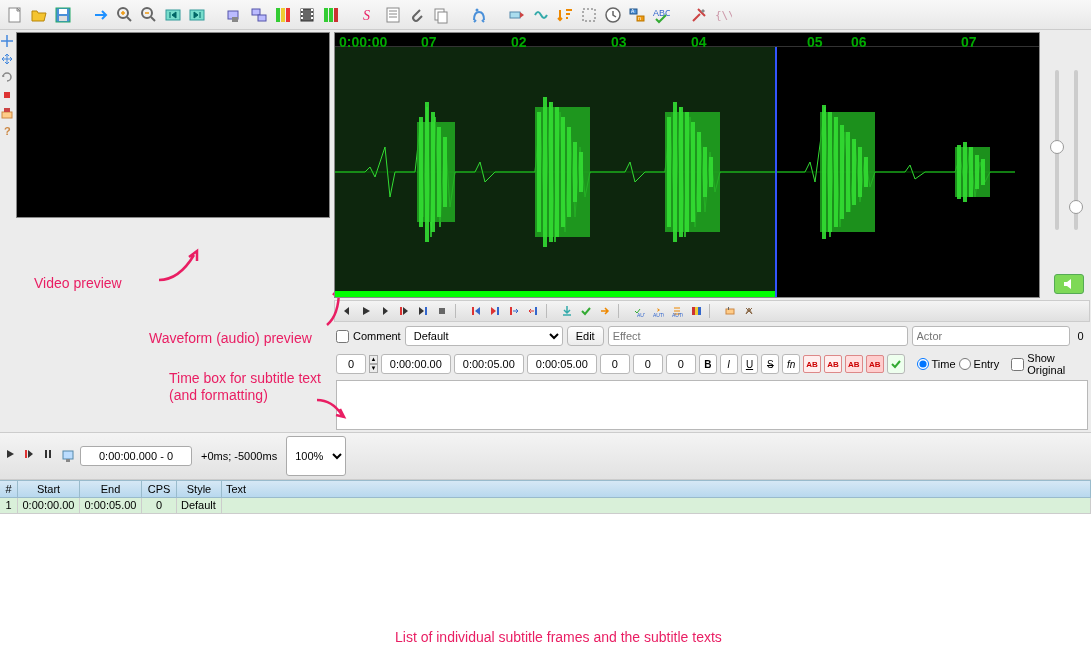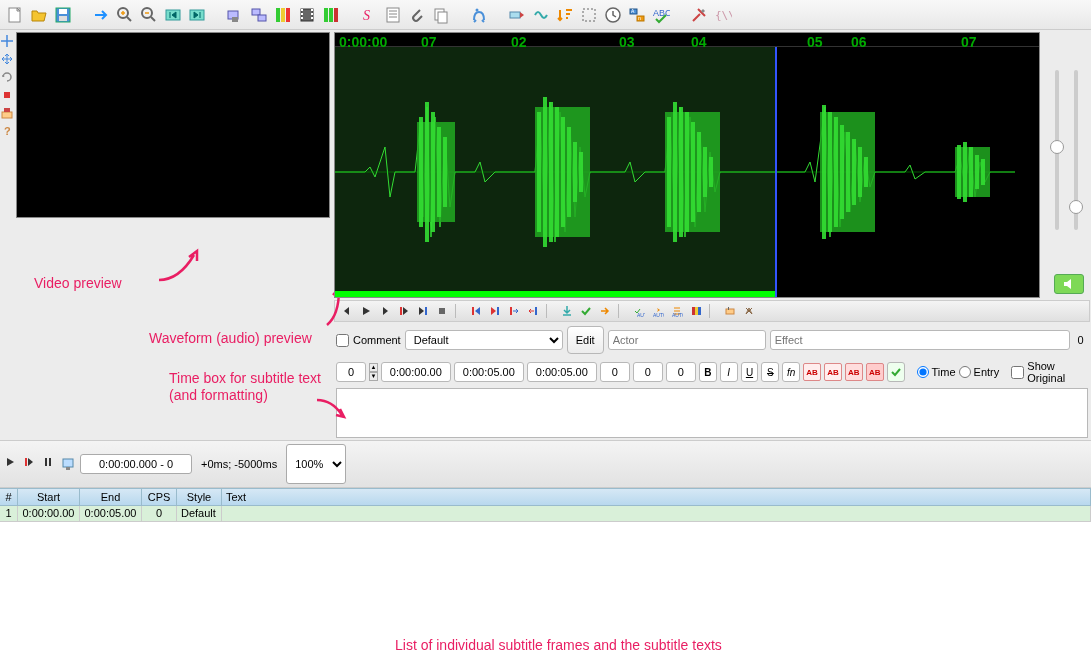--- a/index.html
+++ b/index.html
@@ -26,21 +26,21 @@
 .sliders { width: 50px; background: #ececec; display: flex; justify-content: space-around; padding: 40px 6px; }
 .vslider { width: 4px; height: 160px; background: #ccc; position: relative; border-radius: 2px; }
 .vthumb { width: 14px; height: 14px; background: #fff; border: 1px solid #999; border-radius: 50%; position: absolute; left: -5px; }
 .speaker-btn { position: absolute; bottom: 6px; right: 8px; width: 30px; height: 20px; background: #7ed957; border: 1px solid #5a5; border-radius: 3px; cursor: pointer; display: flex; align-items: center; justify-content: center; }
 .wave-ctrl { height: 22px; background: linear-gradient(#f4f4f4,#e0e0e0); border: 1px solid #ccc; margin: 0 2px; display: flex; align-items: center; gap: 3px; padding: 0 4px; }
 .wc-btn { width: 16px; height: 16px; cursor: pointer; display: flex; align-items: center; justify-content: center; }
 .wc-sep { width: 8px; border-left: 1px solid #bbb; height: 14px; margin: 0 2px; }
 .edit-row1 { display: flex; align-items: center; gap: 4px; padding: 4px; background: #ececec; }
 .chk { width: 13px; height: 13px; }
 .sel-box { border: 1px solid #b8b8b8; background: #fff; height: 20px; padding: 2px 4px; font-size: 11px; border-radius: 3px; }
-.btn-sm { border: 1px solid #b8b8b8; background: linear-gradient(#fff,#ececec); height: 28px; padding: 2px 8px; font-size: 11px; border-radius: 4px; cursor: pointer; }
+.btn-sm { border: 1px solid #b8b8b8; background: linear-gradient(#fff,#ececec); height: 20px; padding: 2px 8px; font-size: 11px; border-radius: 4px; cursor: pointer; }
 .edit-row2 { display: flex; align-items: center; gap: 3px; padding: 2px 4px; background: #ececec; }
 .num-in { width: 30px; height: 20px; border: 1px solid #b8b8b8; text-align: center; font-size: 11px; border-radius: 3px; }
 .time-in { width: 70px; height: 20px; border: 1px solid #b8b8b8; text-align: center; font-size: 11px; border-radius: 3px; background: #fff; }
 .fmt-btn { width: 20px; height: 20px; border: 1px solid #b8b8b8; background: #fff; font-size: 10px; cursor: pointer; border-radius: 3px; display: flex; align-items: center; justify-content: center; }
 .col-btn { width: 20px; height: 18px; border: 1px solid #d88; background: #fee; color: #c00; font-size: 8px; font-weight: bold; cursor: pointer; border-radius: 2px; display:flex; align-items:center; justify-content:center; }
 .radio { width: 12px; height: 12px; }
 .text-entry { margin: 2px 4px; height: 50px; border: 1px solid #b8b8b8; background: #fff; }
 .bottom-ctrl { display: flex; align-items: center; gap: 3px; padding: 3px 4px; background: linear-gradient(#f4f4f4,#e2e2e2); border-top: 1px solid #ccc; border-bottom: 1px solid #ccc; }
 .pc-btn { width: 16px; height: 16px; cursor: pointer; }
 .time-disp { border: 1px solid #aaa; background: #fff; padding: 3px 18px; font-size: 11px; border-radius: 3px; }
@@ -272,21 +272,21 @@
       </svg>
   </div>
 
   <div class="right-panel">
     <div class="wave-wrap">
       <div class="wave-box">
         <div class="ruler">
           <span class="tick-lbl" style="left:4px">0:00:00</span>
           <span class="tick-lbl" style="left:86px">07</span>
           <span class="tick-lbl" style="left:176px">02</span>
-          <span class="tick-lbl" style="left:284px">03</span>
+          <span class="tick-lbl" style="left:276px">03</span>
           <span class="tick-lbl" style="left:356px">04</span>
           <span class="tick-lbl" style="left:472px">05</span>
           <span class="tick-lbl" style="left:516px">06</span>
           <span class="tick-lbl" style="left:626px">07</span>
         </div>
         <div class="wave-area">
           <div class="sel-green" style="width:440px"></div>
           <svg width="680" height="250" style="position:absolute;left:0;top:0">
             <path d="M0 125 L30 125 L35 120 L40 130 L50 100 L55 150 L60 125 L80 125 L85 80 L88 170 L92 60 L96 190 L100 70 L105 180 L110 90 L115 160 L120 125 L140 125 L145 115 L150 135 L160 125 L200 125 L205 70 L210 180 L215 55 L220 195 L225 65 L230 185 L235 80 L240 170 L245 100 L250 150 L255 125 L290 125 L295 115 L300 135 L310 125 L330 125 L335 75 L340 175 L345 60 L350 190 L355 70 L360 180 L365 85 L370 165 L375 105 L380 145 L385 125 L420 125 L440 125 L470 125 L475 115 L480 135 L490 60 L495 190 L500 70 L505 180 L510 85 L515 165 L520 95 L525 155 L530 110 L535 140 L540 125 L570 125 L575 118 L580 132 L590 125 L620 125 L625 110 L630 140 L635 100 L640 150 L645 115 L650 135 L655 125 L680 125" fill="none" stroke="#3d3" stroke-width="1"></path>
             <path d="M0 125 L680 125" stroke="#0a0" stroke-width="0.5"></path>
@@ -466,22 +466,22 @@
             <path d="M3 9 L6 3 L9 9 M3 3 L9 9 M9 3 L3 9" stroke="#864" fill="none"></path>
           </svg>
         </div>
     </div>
 
     <div class="edit-row1">
       <input type="checkbox" class="chk" style="">
       <span>Comment</span>
       <select class="sel-box" style="flex:0 0 158px"><option>Default</option></select>
       <button class="btn-sm">Edit</button>
+      <input class="sel-box" style="flex: 1 1 0%; color: rgb(153, 153, 153);" placeholder="Effect">
       <input class="sel-box" style="flex: 0 0 158px; color: rgb(153, 153, 153);" placeholder="Actor">
-      <input class="sel-box" style="flex: 1 1 0%; color: rgb(153, 153, 153);" placeholder="Effect">
       <span style="padding:0 4px">0</span>
     </div>
 
     <div class="edit-row2">
       <input class="num-in" value="0" style="">
       <div style="display:flex;flex-direction:column;width:10px">
           <div style="height:9px;border:1px solid #aaa;font-size:6px;text-align:center;cursor:pointer">▲</div>
           <div style="height:9px;border:1px solid #aaa;font-size:6px;text-align:center;cursor:pointer">▼</div>
         </div>
       <input class="time-in" value="0:00:00.00" style="">

